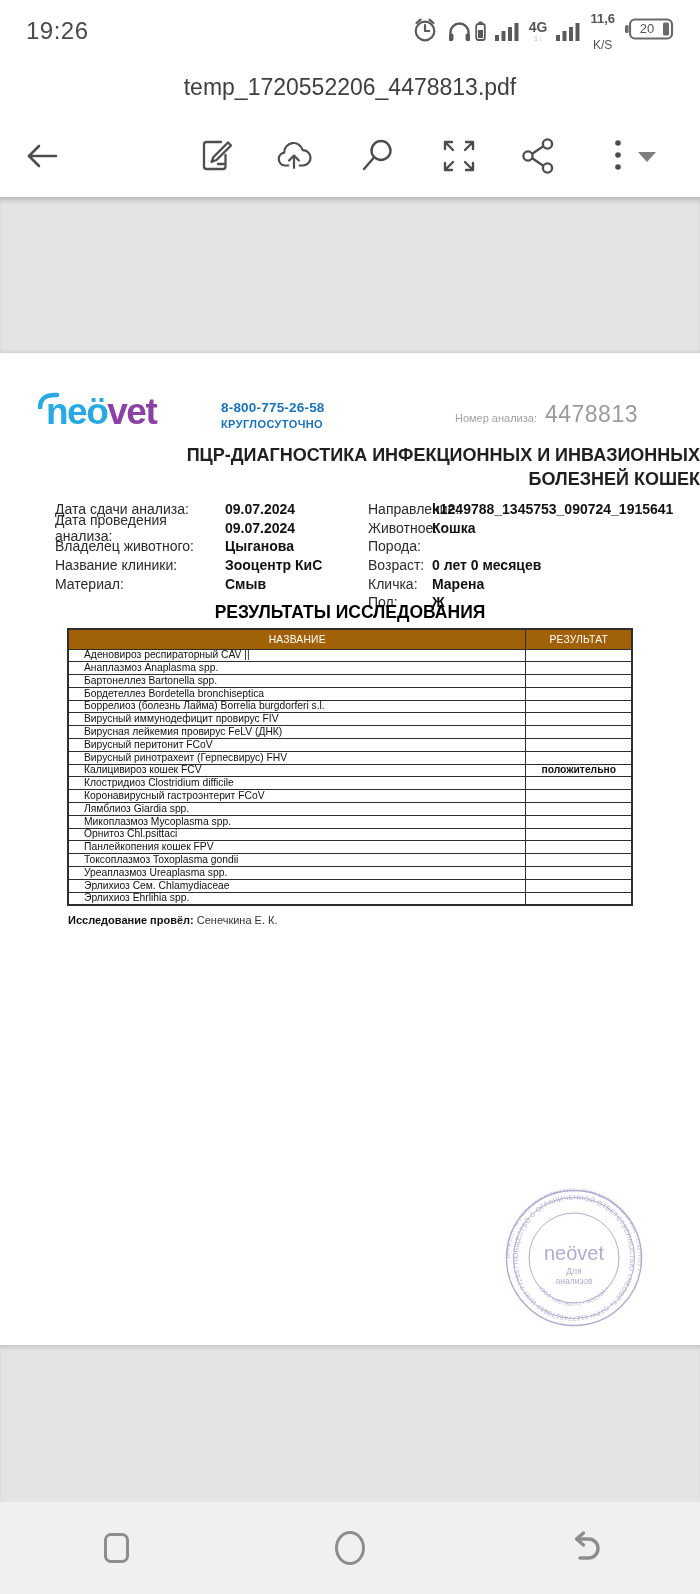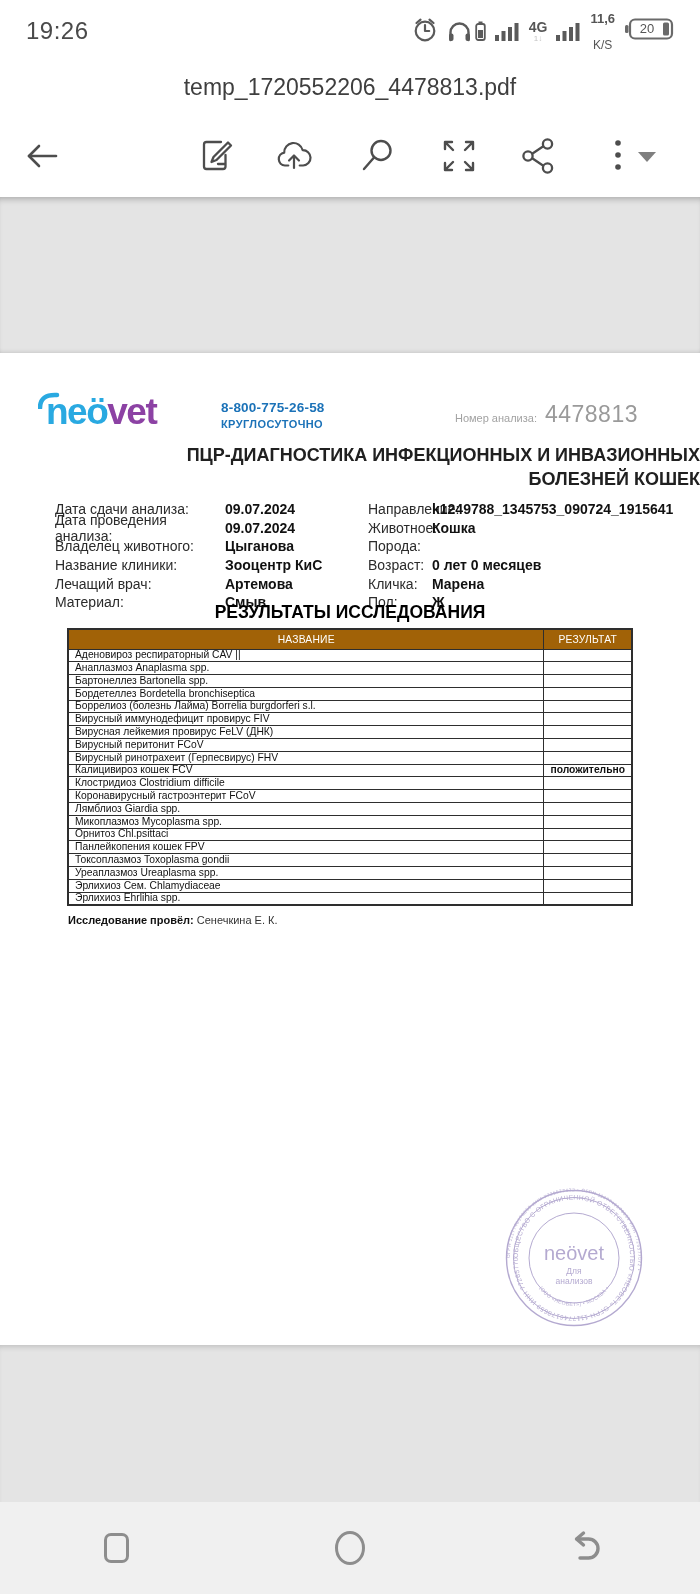--- a/index.html
+++ b/index.html
@@ -63,21 +63,21 @@
   .info-label{color:#2b2b2b;}
   .info-value{font-weight:bold;color:#111;white-space:nowrap;}
 
   .results-title{position:absolute;top:249px;left:0;right:0;text-align:center;
                  font-size:17.5px;font-weight:bold;color:#000000;}
 
   .results-table{position:absolute;left:67px;top:275px;width:566px;border-collapse:collapse;
                  border:2px solid #2e2e2e;}
   .results-table th{background:#a16207;color:#ffffff;font-weight:normal;font-size:10.3px;
                     height:20px;border:1px solid #2e2e2e;letter-spacing:.2px;}
-  .results-table td{border:1px solid #2e2e2e;height:12.8px;padding:0 6px;font-size:10.3px;
+  .results-table td{border:1px solid #2e2e2e;height:12.8px;padding:0 15px;font-size:10.3px;
                     line-height:1;color:#111;}
   .results-table td.res{width:88px;text-align:center;font-weight:bold;}
 
   .performed{position:absolute;left:68px;top:561px;font-size:11px;color:#333;}
   .performed .pb-label{font-weight:bold;color:#111;}
 
   .stamp{position:absolute;left:494px;top:825px;opacity:.85;}
 
   
   .nav-bar{position:absolute;top:1502px;left:0;right:0;height:92px;background:#f0f0f0;
@@ -258,24 +258,20 @@
           <span class="info-label">Дата проведения анализа:</span>
           <span class="info-value">09.07.2024</span>
         </div>
         <div class="info-row">
           <span class="info-label">Владелец животного:</span>
           <span class="info-value">Цыганова</span>
         </div>
         <div class="info-row">
           <span class="info-label">Название клиники:</span>
           <span class="info-value">Зооцентр КиС</span>
-        </div>
-        <div class="info-row">
-          <span class="info-label">Лечащий врач:</span>
-          <span class="info-value">Артемова</span>
         </div>
         <div class="info-row">
           <span class="info-label">Материал:</span>
           <span class="info-value">Смыв</span>
         </div>
       </div>
     <div class="info-col info-right">
         <div class="info-row">
           <span class="info-label">Направление:</span>
           <span class="info-value">k1249788_1345753_090724_1915641</span>

